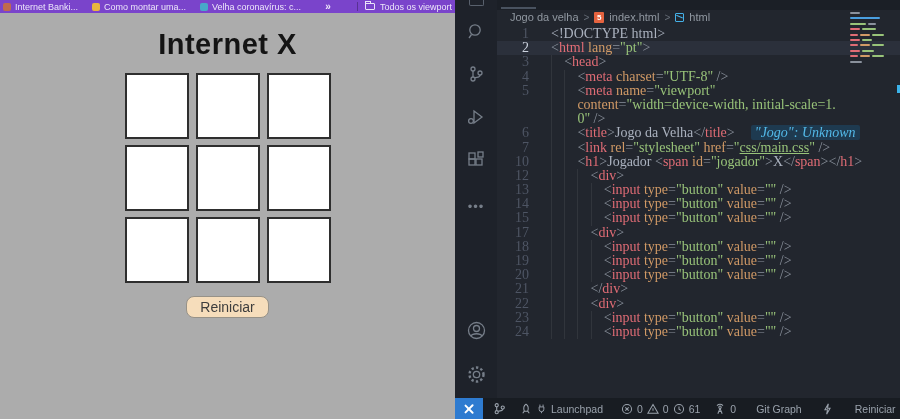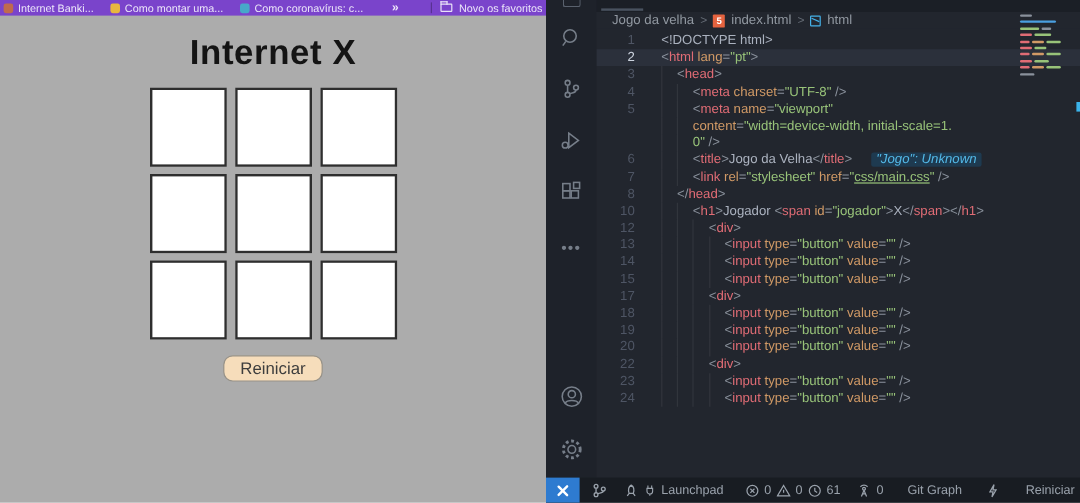--- a/index.html
+++ b/index.html
@@ -34,21 +34,21 @@
 
   .editor-region { flex:1; position:relative; min-width:0; display:flex; flex-direction:column; }
   .tabstrip { height:10px; background:#1b1f26; position:relative; }
   .tabstrip .tab-dash { position:absolute; left:4px; top:7px; width:35px; height:2px; background:#49525f; }
   .breadcrumb { height:14px; display:flex; align-items:center; gap:5px; padding-left:13px; font-size:11px; color:#9198a1; background:#22262e; }
   .bc-sep { color:#666d77; font-size:10px; }
   .html5-ic { width:10px; height:11px; background:#e5633f; color:#fff; font-size:8px; font-weight:bold; display:flex; align-items:center; justify-content:center; border-radius:1px; }
   .cube-ic { width:9px; height:9px; border:1.3px solid #45b1e8; border-radius:1px; position:relative; }
   .cube-ic::before { content:""; position:absolute; left:0; top:2.5px; width:6.5px; height:1.2px; background:#45b1e8; transform:rotate(24deg); }
 
-  .code { flex:1; overflow:hidden; padding-top:3px; font-family:Liberation Sans, sans-serif; font-size:11px; line-height:14.2px; position:relative; }
+  .code { flex:1; overflow:hidden; padding-top:3px; font-family:Liberation Serif, serif; font-size:14px; line-height:14.2px; position:relative; }
   .crow { white-space:pre; height:14.2px; }
   .crow.cur { background:#2b303b; }
   .ln { display:inline-block; width:32px; text-align:right; margin-right:22px; color:#4e5564; }
   .crow.cur .ln { color:#ccd3de; }
   .ind { display:inline-block; width:13.2px; height:14.2px; border-left:1px solid rgba(255,255,255,.07); vertical-align:top; }
   .tk-d { color:#abb2bf; } .tk-t { color:#e06c75; } .tk-a { color:#d19a66; }
   .tk-s { color:#98c379; } .tk-p { color:#8b929d; }
   .tk-u { color:#98c379; text-decoration:underline; }
   .hint { margin-left:16px; background:#1e3a50; color:#53b9e8; font-style:italic; padding:0 4px; border-radius:2px; }
 
@@ -76,28 +76,28 @@
           <span class="bm">
             <span class="bm-ic" style="background: rgb(192, 106, 78);"></span>
             <span class="bm-lb">Internet Banki...</span>
           </span>
           <span class="bm">
             <span class="bm-ic" style="background: rgb(232, 182, 63);"></span>
             <span class="bm-lb">Como montar uma...</span>
           </span>
           <span class="bm">
             <span class="bm-ic" style="background: rgb(71, 168, 201);"></span>
-            <span class="bm-lb">Como coronavírus: c...</span>
+            <span class="bm-lb">Velha coronavírus: c...</span>
           </span>
         </span>
       <span class="bm-chev">»</span>
       <span class="bm-right">
         <span class="bm-div"></span>
         <span class="bm-folder"></span>
-        <span class="bm-lb">Novo os favoritos</span>
+        <span class="bm-lb">Todos os viewport</span>
       </span>
     </div>
     <div class="page-title">Internet X</div>
     <div class="board">
         <div class="cell"></div>
         <div class="cell"></div>
         <div class="cell"></div>
         <div class="cell"></div>
         <div class="cell"></div>
         <div class="cell"></div>
@@ -173,30 +173,30 @@
         <div class="code">
             <div class="crow"><span class="ln">1</span><span class="tk-d">&lt;!DOCTYPE html&gt;</span></div>
             <div class="crow cur"><span class="ln">2</span><span class="tk-p">&lt;</span><span class="tk-t">html</span><span class="tk-d"> </span><span class="tk-a">lang</span><span class="tk-p">=</span><span class="tk-s">"pt"</span><span class="tk-p">&gt;</span></div>
             <div class="crow"><span class="ln">3</span><span class="ind"></span><span class="tk-p">&lt;</span><span class="tk-t">head</span><span class="tk-p">&gt;</span></div>
             <div class="crow"><span class="ln">4</span><span class="ind"></span><span class="ind"></span><span class="tk-p">&lt;</span><span class="tk-t">meta</span><span class="tk-d"> </span><span class="tk-a">charset</span><span class="tk-p">=</span><span class="tk-s">"UTF-8"</span><span class="tk-d"> </span><span class="tk-p">/&gt;</span></div>
             <div class="crow"><span class="ln">5</span><span class="ind"></span><span class="ind"></span><span class="tk-p">&lt;</span><span class="tk-t">meta</span><span class="tk-d"> </span><span class="tk-a">name</span><span class="tk-p">=</span><span class="tk-s">"viewport"</span></div>
             <div class="crow"><span class="ln"></span><span class="ind"></span><span class="ind"></span><span class="tk-a">content</span><span class="tk-p">=</span><span class="tk-s">"width=device-width, initial-scale=1.</span></div>
             <div class="crow"><span class="ln"></span><span class="ind"></span><span class="ind"></span><span class="tk-s">0"</span><span class="tk-d"> </span><span class="tk-p">/&gt;</span></div>
             <div class="crow"><span class="ln">6</span><span class="ind"></span><span class="ind"></span><span class="tk-p">&lt;</span><span class="tk-t">title</span><span class="tk-p">&gt;</span><span class="tk-d">Jogo da Velha</span><span class="tk-p">&lt;/</span><span class="tk-t">title</span><span class="tk-p">&gt;</span><span class="hint">"Jogo": Unknown</span></div>
             <div class="crow"><span class="ln">7</span><span class="ind"></span><span class="ind"></span><span class="tk-p">&lt;</span><span class="tk-t">link</span><span class="tk-d"> </span><span class="tk-a">rel</span><span class="tk-p">=</span><span class="tk-s">"stylesheet"</span><span class="tk-d"> </span><span class="tk-a">href</span><span class="tk-p">=</span><span class="tk-s">"</span><span class="tk-u">css/main.css</span><span class="tk-s">"</span><span class="tk-d"> </span><span class="tk-p">/&gt;</span></div>
-            <div class="crow"><span class="ln">8</span><span class="ind"></span><span class="tk-p">&lt;/</span><span class="tk-t">head</span><span class="tk-p">&gt;</span></div>
             <div class="crow"><span class="ln">10</span><span class="ind"></span><span class="ind"></span><span class="tk-p">&lt;</span><span class="tk-t">h1</span><span class="tk-p">&gt;</span><span class="tk-d">Jogador </span><span class="tk-p">&lt;</span><span class="tk-t">span</span><span class="tk-d"> </span><span class="tk-a">id</span><span class="tk-p">=</span><span class="tk-s">"jogador"</span><span class="tk-p">&gt;</span><span class="tk-d">X</span><span class="tk-p">&lt;/</span><span class="tk-t">span</span><span class="tk-p">&gt;</span><span class="tk-p">&lt;/</span><span class="tk-t">h1</span><span class="tk-p">&gt;</span></div>
             <div class="crow"><span class="ln">12</span><span class="ind"></span><span class="ind"></span><span class="ind"></span><span class="tk-p">&lt;</span><span class="tk-t">div</span><span class="tk-p">&gt;</span></div>
             <div class="crow"><span class="ln">13</span><span class="ind"></span><span class="ind"></span><span class="ind"></span><span class="ind"></span><span class="tk-p">&lt;</span><span class="tk-t">input</span><span class="tk-d"> </span><span class="tk-a">type</span><span class="tk-p">=</span><span class="tk-s">"button"</span><span class="tk-d"> </span><span class="tk-a">value</span><span class="tk-p">=</span><span class="tk-s">""</span><span class="tk-d"> </span><span class="tk-p">/&gt;</span></div>
             <div class="crow"><span class="ln">14</span><span class="ind"></span><span class="ind"></span><span class="ind"></span><span class="ind"></span><span class="tk-p">&lt;</span><span class="tk-t">input</span><span class="tk-d"> </span><span class="tk-a">type</span><span class="tk-p">=</span><span class="tk-s">"button"</span><span class="tk-d"> </span><span class="tk-a">value</span><span class="tk-p">=</span><span class="tk-s">""</span><span class="tk-d"> </span><span class="tk-p">/&gt;</span></div>
             <div class="crow"><span class="ln">15</span><span class="ind"></span><span class="ind"></span><span class="ind"></span><span class="ind"></span><span class="tk-p">&lt;</span><span class="tk-t">input</span><span class="tk-d"> </span><span class="tk-a">type</span><span class="tk-p">=</span><span class="tk-s">"button"</span><span class="tk-d"> </span><span class="tk-a">value</span><span class="tk-p">=</span><span class="tk-s">""</span><span class="tk-d"> </span><span class="tk-p">/&gt;</span></div>
             <div class="crow"><span class="ln">17</span><span class="ind"></span><span class="ind"></span><span class="ind"></span><span class="tk-p">&lt;</span><span class="tk-t">div</span><span class="tk-p">&gt;</span></div>
             <div class="crow"><span class="ln">18</span><span class="ind"></span><span class="ind"></span><span class="ind"></span><span class="ind"></span><span class="tk-p">&lt;</span><span class="tk-t">input</span><span class="tk-d"> </span><span class="tk-a">type</span><span class="tk-p">=</span><span class="tk-s">"button"</span><span class="tk-d"> </span><span class="tk-a">value</span><span class="tk-p">=</span><span class="tk-s">""</span><span class="tk-d"> </span><span class="tk-p">/&gt;</span></div>
             <div class="crow"><span class="ln">19</span><span class="ind"></span><span class="ind"></span><span class="ind"></span><span class="ind"></span><span class="tk-p">&lt;</span><span class="tk-t">input</span><span class="tk-d"> </span><span class="tk-a">type</span><span class="tk-p">=</span><span class="tk-s">"button"</span><span class="tk-d"> </span><span class="tk-a">value</span><span class="tk-p">=</span><span class="tk-s">""</span><span class="tk-d"> </span><span class="tk-p">/&gt;</span></div>
             <div class="crow"><span class="ln">20</span><span class="ind"></span><span class="ind"></span><span class="ind"></span><span class="ind"></span><span class="tk-p">&lt;</span><span class="tk-t">input</span><span class="tk-d"> </span><span class="tk-a">type</span><span class="tk-p">=</span><span class="tk-s">"button"</span><span class="tk-d"> </span><span class="tk-a">value</span><span class="tk-p">=</span><span class="tk-s">""</span><span class="tk-d"> </span><span class="tk-p">/&gt;</span></div>
+            <div class="crow"><span class="ln">21</span><span class="ind"></span><span class="ind"></span><span class="ind"></span><span class="tk-p">&lt;/</span><span class="tk-t">div</span><span class="tk-p">&gt;</span></div>
             <div class="crow"><span class="ln">22</span><span class="ind"></span><span class="ind"></span><span class="ind"></span><span class="tk-p">&lt;</span><span class="tk-t">div</span><span class="tk-p">&gt;</span></div>
             <div class="crow"><span class="ln">23</span><span class="ind"></span><span class="ind"></span><span class="ind"></span><span class="ind"></span><span class="tk-p">&lt;</span><span class="tk-t">input</span><span class="tk-d"> </span><span class="tk-a">type</span><span class="tk-p">=</span><span class="tk-s">"button"</span><span class="tk-d"> </span><span class="tk-a">value</span><span class="tk-p">=</span><span class="tk-s">""</span><span class="tk-d"> </span><span class="tk-p">/&gt;</span></div>
             <div class="crow"><span class="ln">24</span><span class="ind"></span><span class="ind"></span><span class="ind"></span><span class="ind"></span><span class="tk-p">&lt;</span><span class="tk-t">input</span><span class="tk-d"> </span><span class="tk-a">type</span><span class="tk-p">=</span><span class="tk-s">"button"</span><span class="tk-d"> </span><span class="tk-a">value</span><span class="tk-p">=</span><span class="tk-s">""</span><span class="tk-d"> </span><span class="tk-p">/&gt;</span></div>
           </div>
         <div class="minimap">
             <div class="mm-row">
               <div class="mm-seg" style="background: rgb(138, 145, 156); width: 10px;"></div>
             </div>
             <div class="mm-row">
               <div class="mm-seg" style="background: rgb(74, 159, 224); width: 30px;"></div>

